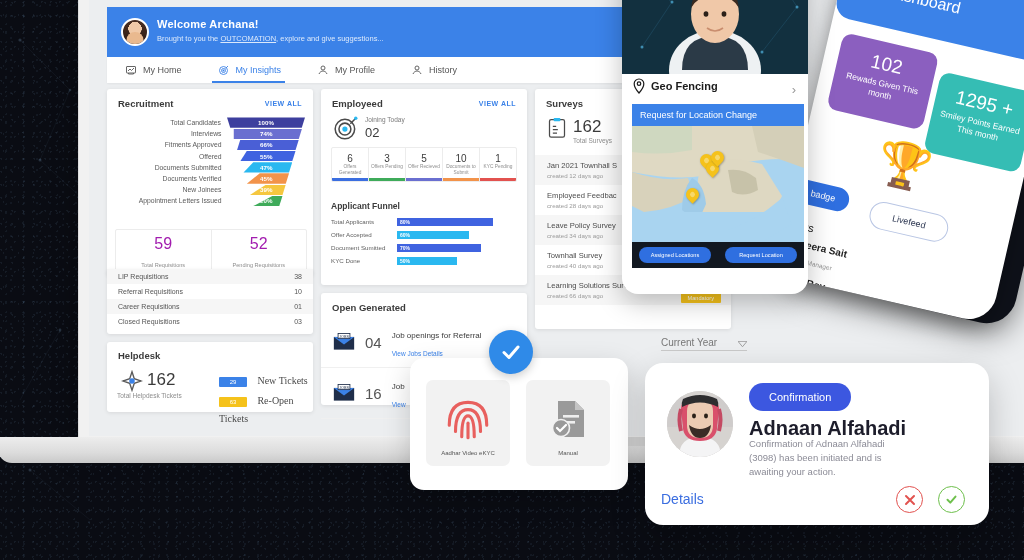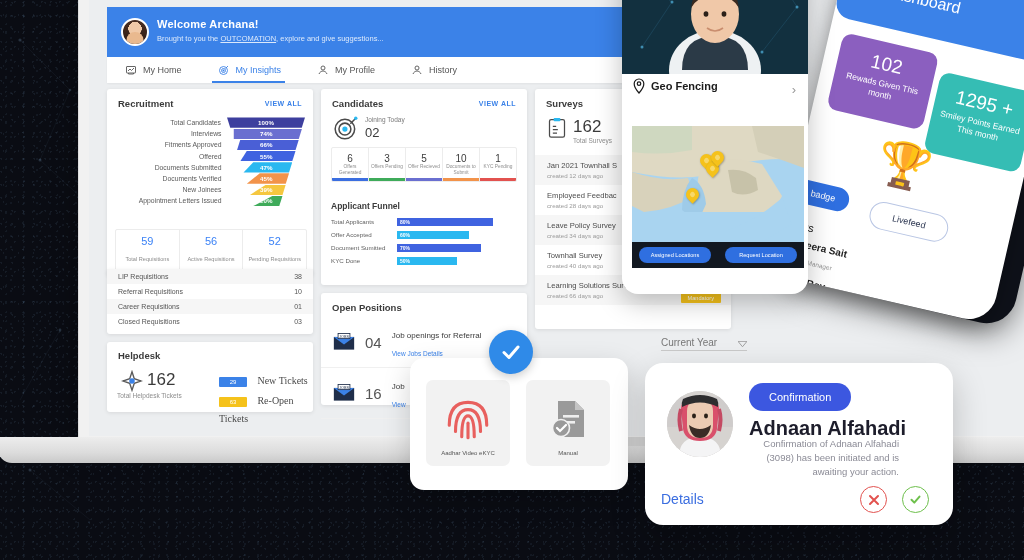--- a/index.html
+++ b/index.html
@@ -76,21 +76,21 @@
 
   
   #recruit{left:18px;top:92px;width:206px;height:187px;}
   .funnel-wrap{position:absolute;left:8px;top:28px;width:190px;}
   .fn-row{display:flex;align-items:center;height:11.2px;}
   .fn-lab{width:110px;text-align:right;font-size:6.8px;color:#5a5a5a;padding-right:6px;}
   .fn-seg{height:10.4px;display:flex;align-items:center;justify-content:center;color:#fff;font-size:6.2px;font-weight:bold;margin:0 auto;}
   .req-stats{position:absolute;left:8px;top:140px;width:190px;display:flex;border:1px solid #ececec;border-radius:2px;}
   .req-stat{flex:1;text-align:center;padding:5px 0;border-right:1px solid #ececec;}
   .req-stat:last-child{border-right:none;}
-  .req-stat b{display:block;font-size:11px;color:#3b82f6;font-weight:normal;}
+  .req-stat b{display:block;font-size:16px;color:#a21caf;font-weight:normal;}
   .req-stat span{font-size:5.6px;color:#8d8d8d;}
 
   #reqlist{left:18px;top:272px;width:206px;height:65px;}
   .rq{display:flex;justify-content:space-between;padding:4px 11px;font-size:7px;color:#555;}
   .rq:nth-child(odd){background:#f6f6f6;}
 
   #helpdesk{left:18px;top:345px;width:206px;height:70px;}
   .hd-num{font-size:17px;color:#3b3b3b;}
   .hd-sub{font-size:6.5px;color:#8d8d8d;}
   .tk-badge{display:inline-block;width:28px;text-align:center;color:#fff;font-size:6px;border-radius:1px;padding:2px 0;}
@@ -182,22 +182,22 @@
   .kyc-check{
     position:absolute;left:489px;top:330px;width:44px;height:44px;border-radius:50%;
     background:#2f8ae8;box-shadow:0 3px 10px rgba(0,0,0,.2);
     display:flex;align-items:center;justify-content:center;
   }
   .kyc-opt{position:absolute;top:22px;width:84px;height:86px;background:#f2f2f2;border-radius:7px;text-align:center;}
   .kyc-opt small{position:absolute;bottom:10px;left:0;right:0;font-size:6px;color:#555;}
 
   
   .conf{
-    position:absolute;left:645px;top:363px;width:308px;height:162px;
-    background:#fff;border-radius:18px;box-shadow:0 14px 34px rgba(0,0,0,.22);text-align:right;
+    position:absolute;left:645px;top:363px;width:344px;height:162px;
+    background:#fff;border-radius:18px;box-shadow:0 14px 34px rgba(0,0,0,.22);
   }
   .conf-av{
     position:absolute;left:22px;top:28px;width:66px;height:66px;border-radius:50%;
     overflow:hidden;background:#cfcfcf;
   }
   .conf-pill{position:absolute;left:104px;top:20px;background:#3c57e0;color:#fff;font-size:11px;padding:8px 20px;border-radius:16px;}
   .conf-name{position:absolute;left:104px;top:54px;font-size:20px;font-weight:bold;color:#1d1d2b;}
   .conf-txt{position:absolute;left:104px;top:74px;width:150px;font-size:9.5px;color:#8b8b96;line-height:1.45;}
   .conf-det{position:absolute;left:16px;bottom:18px;font-size:14px;color:#3b6ee0;}
   .circ-btn{position:absolute;bottom:12px;width:27px;height:27px;border-radius:50%;display:flex;align-items:center;justify-content:center;font-size:14px;box-sizing:border-box;}
@@ -327,21 +327,20 @@
             </div>
             <div class="fn-row">
               <div class="fn-lab">Appointment Letters Issued</div>
               <div style="width: 80px;">
                 <div class="fn-seg" style="width: 32.5px; background: rgb(63, 171, 90); clip-path: polygon(70% 0px, 100% 0px, 90% 100%, 10% 100%);">20%</div>
               </div>
             </div>
           </div>
         <div class="req-stats" id="reqstats">
             <div class="req-stat"><b>59</b><span>Total Requisitions</span></div>
-            <div class="req-stat"><b>56</b><span>Active Requisitions</span></div>
             <div class="req-stat"><b>52</b><span>Pending Requisitions</span></div>
           </div>
       </div>
 
       <div class="card" id="reqlist">
         <div id="reqrows">
             <div class="rq">
               <span>LIP Requisitions</span>
               <span>38</span>
             </div>
@@ -372,21 +371,21 @@
           <span class="tk-badge" style="background:#3b82e8">29</span>
           <span class="tk-lab" style="margin-left:6px">New Tickets</span>
         </div>
         <div style="position:absolute;left:112px;top:48px;">
           <span class="tk-badge" style="background:#f5c21b">63</span>
           <span class="tk-lab" style="margin-left:6px">Re-Open Tickets</span>
         </div>
       </div>
 
       <div class="card" id="onboard">
-        <div style="position:absolute;left:11px;top:9px;" class="card-title">Candidates</div>
+        <div style="position:absolute;left:11px;top:9px;" class="card-title">Employeed</div>
         <div style="position:absolute;right:11px;top:11px;" class="view-all">VIEW ALL</div>
         <svg style="position:absolute;left:12px;top:26px;" width="26" height="26" viewBox="0 0 24 24" fill="none" stroke="#4a4a4a" stroke-width="1.4">
             <circle cx="11" cy="13" r="9"></circle>
             <circle cx="11" cy="13" r="5.5"></circle>
             <circle cx="11" cy="13" r="2.4" fill="#2ab8f0" stroke="none"></circle>
             <path d="M16 8l5-5"></path>
             <circle cx="21" cy="3" r="1.6" fill="#2ab8f0" stroke="none"></circle>
           </svg>
         <div class="join-lab" style="position:absolute;left:44px;top:27px;">Joining Today</div>
         <div class="join-num" style="position:absolute;left:44px;top:36px;">02</div>
@@ -440,21 +439,21 @@
             <div class="af-row">
               <div class="af-lab">KYC Done</div>
               <div class="af-track">
                 <div class="af-fill" style="width: 50%; background: rgb(42, 184, 240);">50%</div>
               </div>
             </div>
           </div>
       </div>
 
       <div class="card" id="openpos">
-        <div style="position:absolute;left:11px;top:9px;" class="card-title">Open Positions</div>
+        <div style="position:absolute;left:11px;top:9px;" class="card-title">Open Generated</div>
         <div style="position:absolute;left:0;top:24px;right:0;" id="oprows">
             <div class="op-row">
               <svg width="22" height="18" viewBox="0 0 26 20">
                 <rect x="1" y="4" width="24" height="15" fill="#1f2e4a"></rect>
                 <path d="M1 4l12 9 12-9" fill="#3b82e8"></path>
                 <rect x="6" y="0" width="14" height="6" fill="#fff" stroke="#1f2e4a" stroke-width="1"></rect>
                 <text x="13" y="5" font-size="4.5" text-anchor="middle" fill="#1f2e4a" font-family="sans-serif">JOBS</text>
               </svg>
               <span class="op-num">04</span>
               <span><span class="op-t">Job openings for Referral</span><br><span class="op-l">View Jobs Details</span></span>
@@ -573,20 +572,21 @@
     </svg>
   </div>
   <div class="geo-hd">
     <svg width="14" height="16" viewBox="0 0 16 18" fill="none" stroke="#1b1b1b" stroke-width="1.4">
         <path d="M8 1a5.5 5.5 0 015.5 5.5C13.5 11 8 17 8 17S2.5 11 2.5 6.5A5.5 5.5 0 018 1z"></path>
         <circle cx="8" cy="6.3" r="2"></circle>
       </svg>
     <b>Geo Fencing</b>
   </div>
   <div class="geo-chev">›</div>
+  <div class="geo-blue">Request for Location Change</div>
   <div class="geo-map">
     <svg width="172" height="116" viewBox="0 0 172 116">
       <rect width="172" height="116" fill="#a9d4f0"></rect>
       <path d="M0 0 H172 V34 Q120 30 90 44 Q60 58 0 46 Z" fill="#dfd9c3"></path>
       <path d="M0 0 H60 V24 Q30 30 0 26 Z" fill="#cfd8c0"></path>
       <path d="M70 34 Q100 30 130 38 L150 70 Q140 92 118 108 L90 116 L66 96 Q62 62 70 34 Z" fill="#ded8c2"></path>
       <path d="M0 46 Q30 56 56 52 L62 70 Q40 84 12 86 L0 80 Z" fill="#d8d2bb"></path>
       <path d="M120 0 H172 V42 Q150 34 126 26 Z" fill="#d4cfb8"></path>
       <path d="M96 44 Q112 42 124 52 L126 64 Q112 72 100 66 Z" fill="#c7c2a9"></path>
       <path d="M60 52 Q72 58 74 78 L66 96 L50 84 Q50 64 60 52Z" fill="#9fcbe8"></path>

